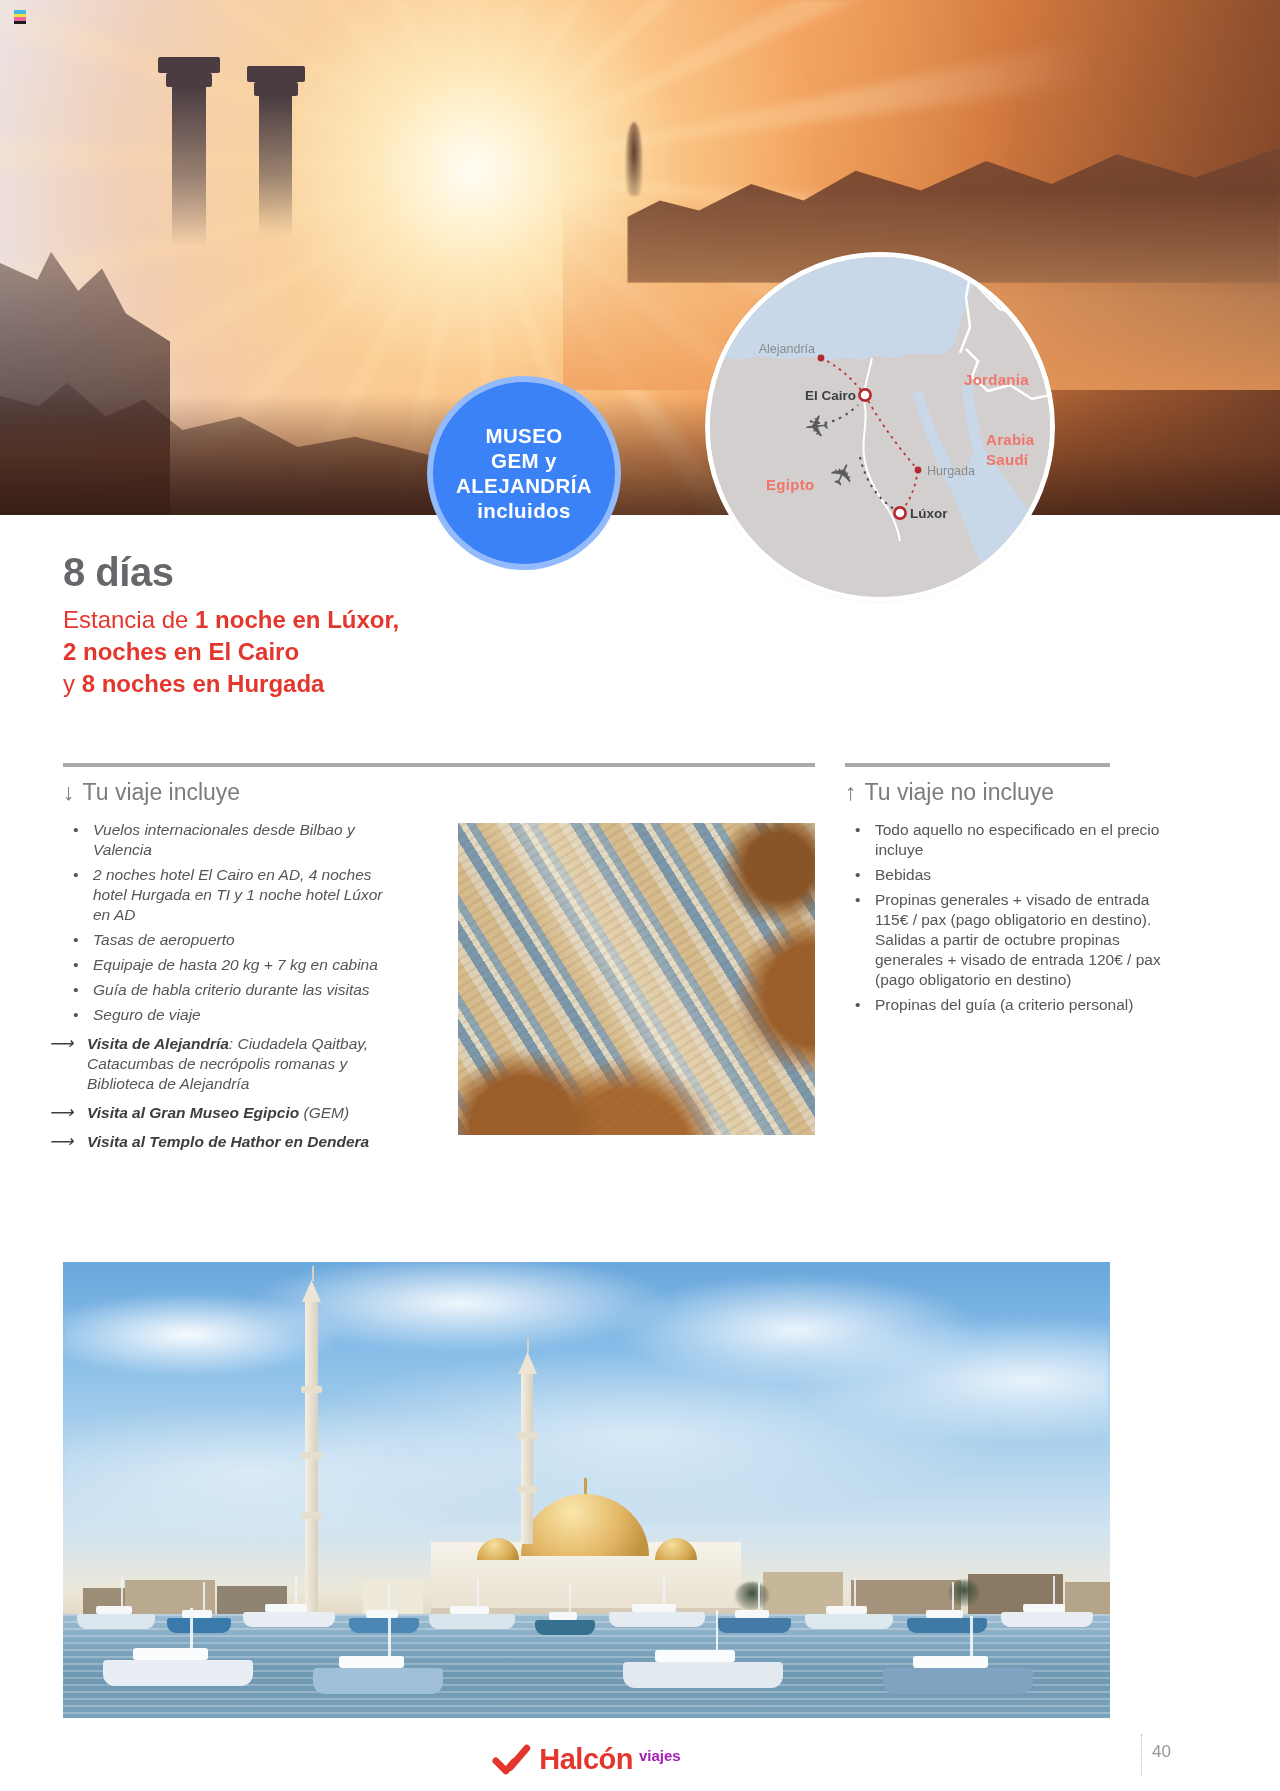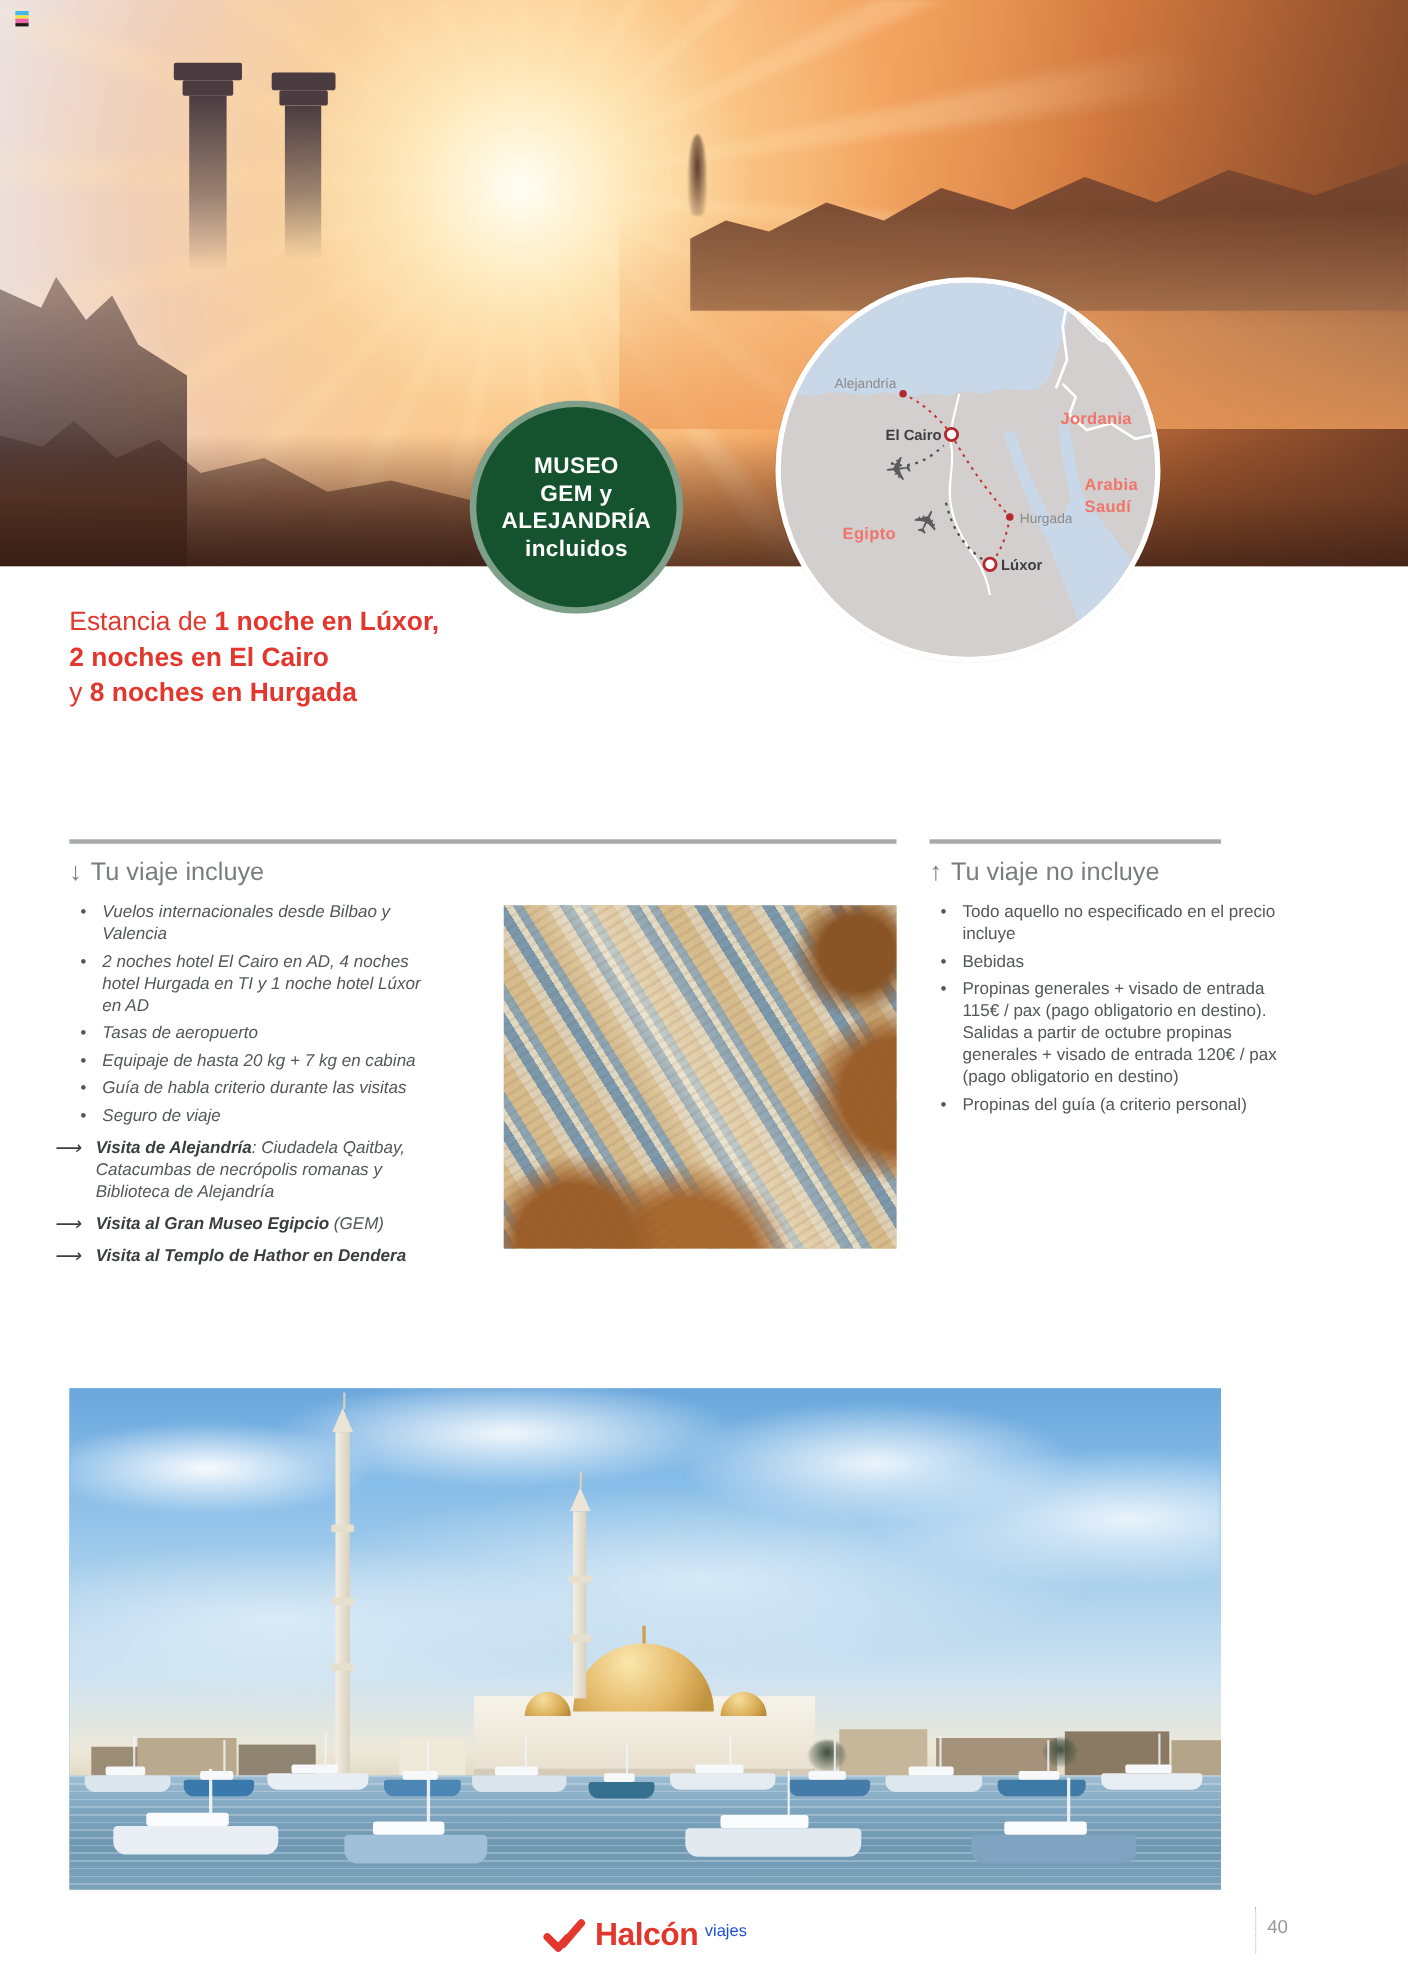--- a/index.html
+++ b/index.html
@@ -40,22 +40,22 @@
   .hero .wall{position:absolute;left:0;bottom:0;width:170px;height:280px;filter:blur(.5px);
     background:linear-gradient(180deg,rgba(74,48,46,.45),rgba(48,30,30,.92));
     clip-path:polygon(0 10%,22% 16%,30% 6%,46% 20%,60% 12%,74% 28%,100% 38%,100% 100%,0 100%);}
   .hero .ruins{position:absolute;left:0;bottom:0;width:480px;height:170px;
     background:linear-gradient(180deg,rgba(66,42,40,.15),rgba(48,30,30,.85));
     clip-path:polygon(0 30%,8% 36%,14% 22%,22% 42%,30% 32%,38% 50%,50% 42%,62% 60%,74% 54%,100% 72%,100% 100%,0 100%);}
   .hero .ground{position:absolute;left:0;right:0;bottom:0;height:120px;
     background:linear-gradient(180deg,rgba(130,70,40,0) 0%,rgba(98,52,30,.5) 48%,rgba(58,30,20,.8) 100%);}
 
   
-  .badge{position:absolute;left:427px;top:364px;width:194px;height:194px;border-radius:50%;
-    background:#14532d;border:6px solid rgba(255,255,255,.45);box-sizing:border-box;z-index:5;
+  .badge{position:absolute;left:427px;top:376px;width:194px;height:194px;border-radius:50%;
+    background:#3b82f6;border:6px solid rgba(255,255,255,.45);box-sizing:border-box;z-index:5;
     display:flex;flex-direction:column;align-items:center;justify-content:center;text-align:center;}
   .badge span{color:#fff;font-weight:700;font-size:20.5px;line-height:25px;letter-spacing:.4px;}
 
   
   .map-wrap{position:absolute;left:705px;top:252px;width:350px;height:350px;border-radius:50%;
     border:5px solid #fff;box-sizing:border-box;overflow:hidden;background:#d2cfce;z-index:4;
     box-shadow:0 0 0 1px rgba(0,0,0,.03);}
   .map-wrap svg{position:absolute;inset:0;width:100%;height:100%;}
   .map-label-muted{fill:#8b8c8e;font-size:12.5px;}
   .map-label-city{fill:#3e3f42;font-size:13.5px;font-weight:700;}
@@ -143,21 +143,21 @@
   .boat::after{content:"";position:absolute;left:56%;top:-36px;width:2px;height:30px;background:rgba(240,245,248,.85);}
   .bigboat{position:absolute;height:26px;border-radius:4px 4px 12px 12px;}
   .bigboat::before{content:"";position:absolute;left:20%;top:-12px;width:50%;height:12px;background:#fbfcfd;border-radius:3px;}
   .bigboat::after{content:"";position:absolute;left:58%;top:-52px;width:2.5px;height:42px;background:rgba(245,248,250,.9);}
 
   
   .footer-logo{position:absolute;left:586px;top:1744px;transform:translateX(-50%);
     display:flex;align-items:flex-start;}
   .footer-logo svg{width:40px;height:32px;margin-right:8px;}
   .brand{font-size:29px;font-weight:700;color:#e3362d;letter-spacing:-.5px;line-height:30px;}
-  .brand-suffix{font-size:15px;font-weight:400;color:#1d4ed8;margin-left:6px;line-height:24px;}
+  .brand-suffix{font-size:15px;font-weight:700;color:#a21caf;margin-left:6px;line-height:24px;}
   .page-num-bar{position:absolute;left:1141px;top:1734px;height:42px;width:0;
     border-left:1.5px dotted #b9babc;}
   .page-num{position:absolute;left:1152px;top:1742px;font-size:17px;color:#97989b;}
 </style>
 </head>
 <body>
 
 <div class="page">
 
   <div class="hero">
@@ -234,20 +234,21 @@
       <text class="map-label-country" x="254" y="128">Jordania</text>
       <text class="map-label-country" x="276" y="188">Arabia</text>
       <text class="map-label-country" x="276" y="208">Saudí</text>
       <text class="map-label-country" x="56" y="233" font-size="16">Egipto</text>
       <text class="map-label-muted" x="217" y="218">Hurgada</text>
       <text class="map-label-city" x="200" y="261">Lúxor</text>
     </svg>
   </div>
 
   <div class="duration">
+    <h1>8 días</h1>
     <p class="stay"><span>Estancia de </span><b>1 noche en Lúxor,</b></p>
     <p class="stay"><b>2 noches en El Cairo</b></p>
     <p class="stay"><span>y </span><b>8 noches en Hurgada</b></p>
   </div>
 
   <div class="divider left"></div>
   <div class="divider right"></div>
 
   <h2 class="col-heading left">
     <span class="dir-arrow">↓</span><span>Tu viaje incluye</span>

